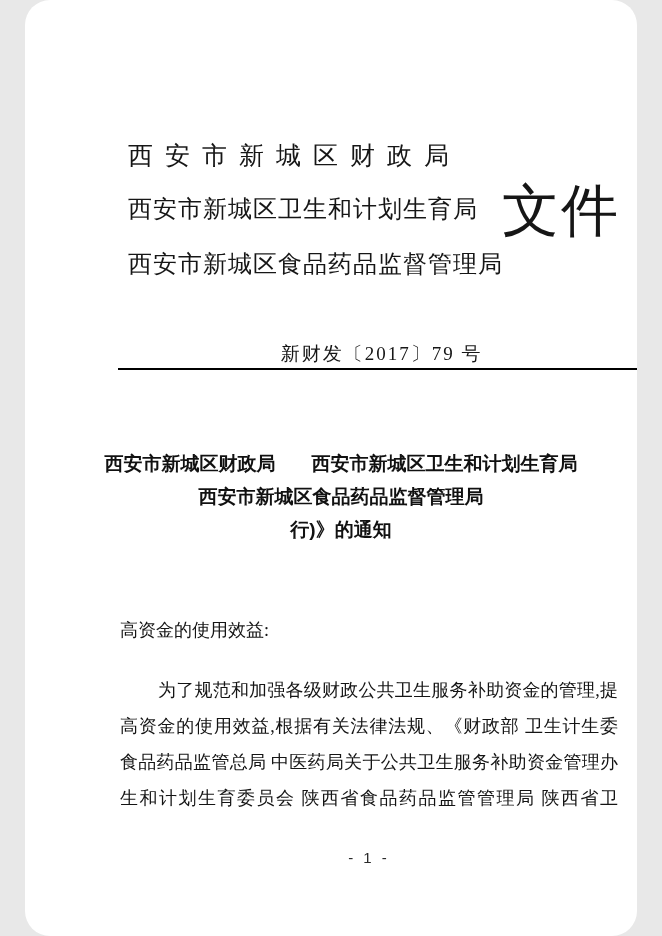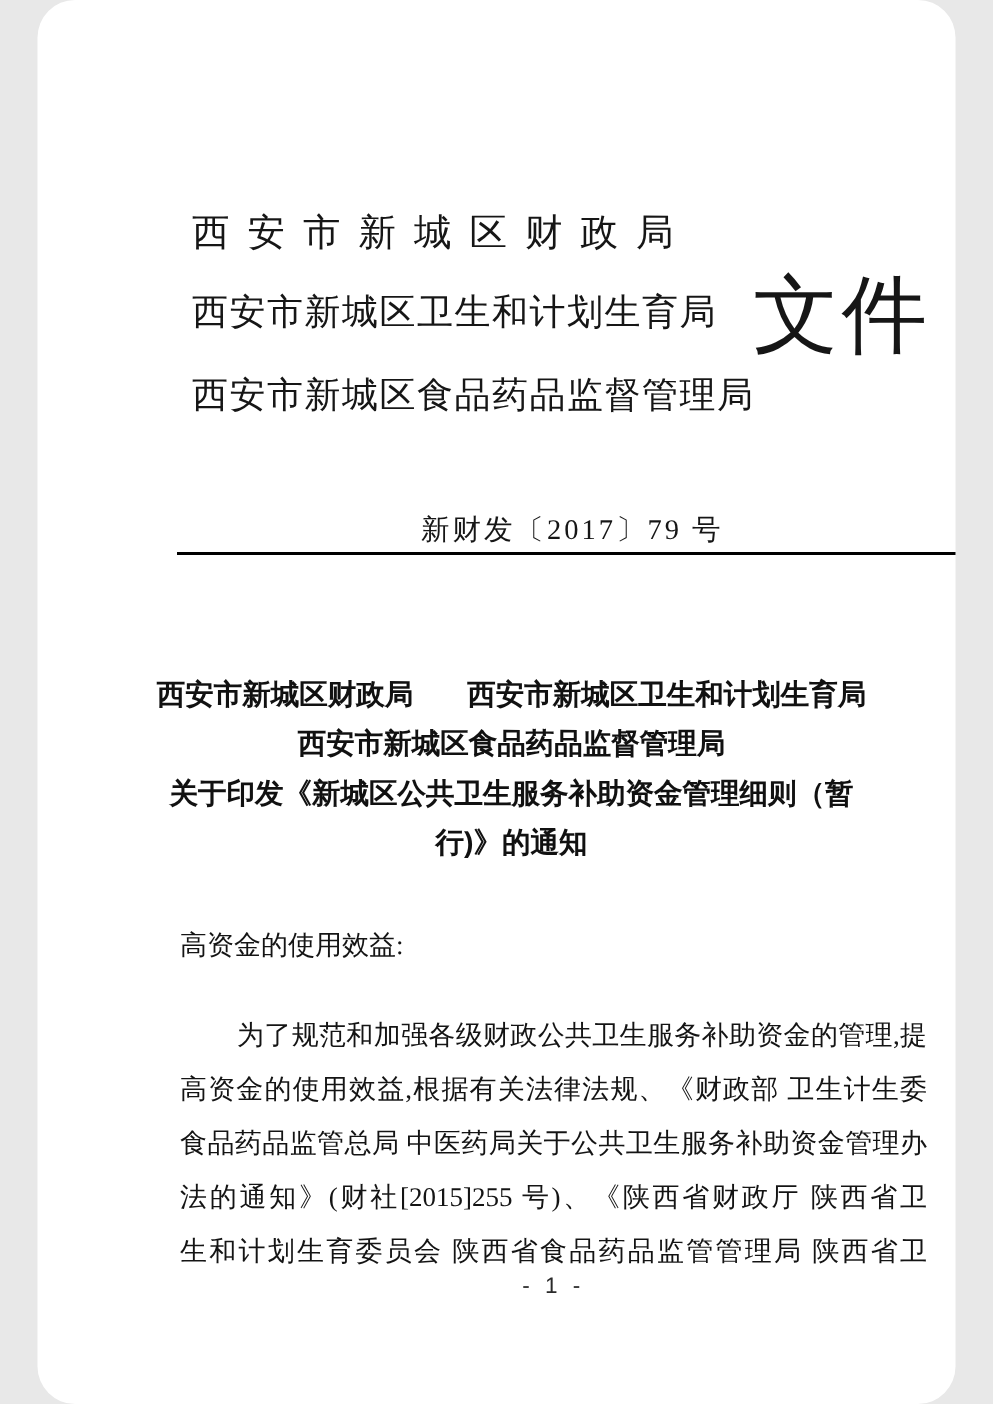--- a/index.html
+++ b/index.html
@@ -153,28 +153,26 @@
   <div class="doc-number">新财发〔2017〕79 号</div>
 
   <div class="header-rule"></div>
 
   <div class="title-block">
     <div class="title-row-split">
       <span class="title-line">西安市新城区财政局</span>
       <span class="title-line">西安市新城区卫生和计划生育局</span>
     </div>
     <div class="title-line">西安市新城区食品药品监督管理局</div>
-    <div class="title-line">关于印发《新城区公共卫生服务补助资金管理细则（暂</div>
     <div class="title-line">行)》的通知</div>
   </div>
 
   <div class="body-block">
     <div class="salutation">高资金的使用效益:</div>
     <div class="body-line indent">为了规范和加强各级财政公共卫生服务补助资金的管理,提</div>
     <div class="body-line">高资金的使用效益,根据有关法律法规、《财政部 卫生计生委</div>
     <div class="body-line">食品药品监管总局 中医药局关于公共卫生服务补助资金管理办</div>
-    <div class="body-line">法的通知》(财社[2015]255 号)、《陕西省财政厅  陕西省卫</div>
     <div class="body-line">生和计划生育委员会 陕西省食品药品监管管理局 陕西省卫</div>
   </div>
 
   <div class="page-number">- 1 -</div>
 
 </div>
 
 </body></html>

